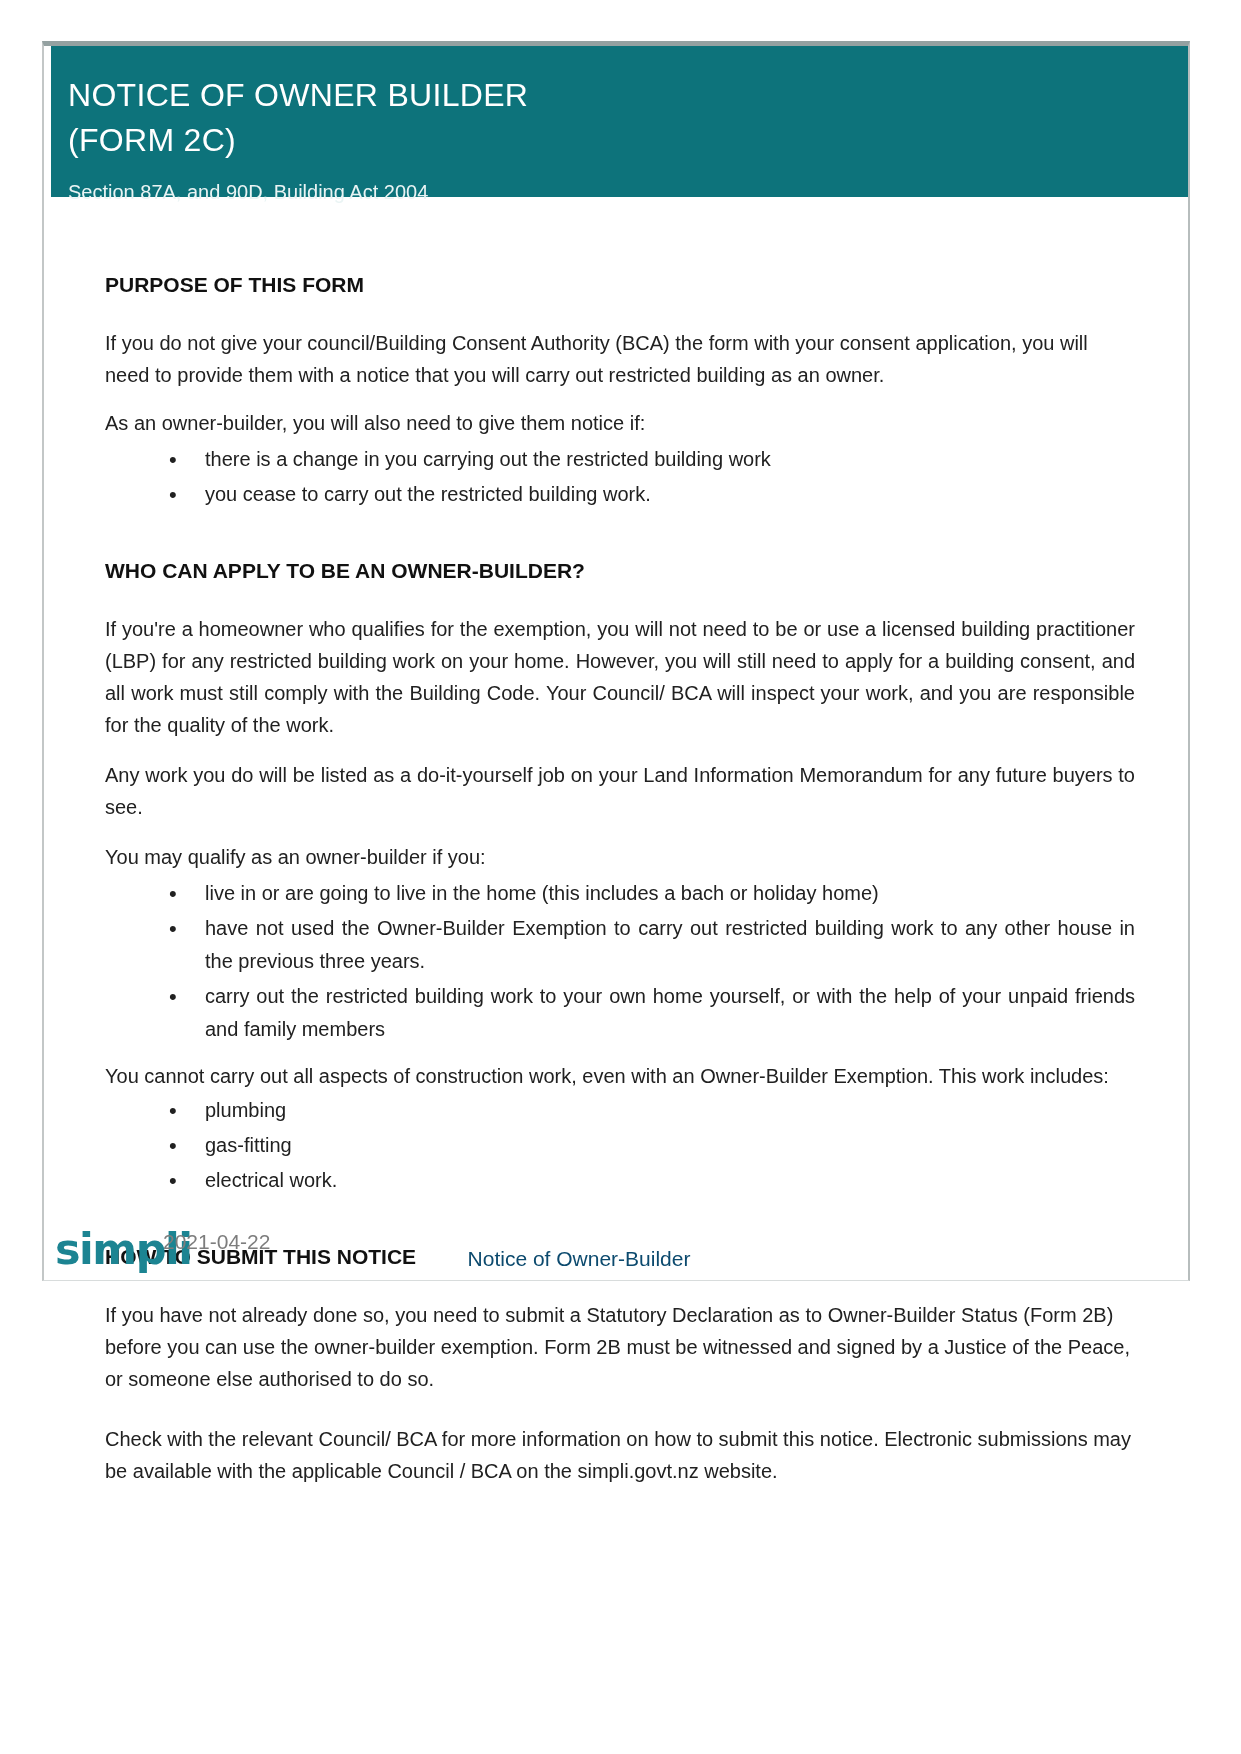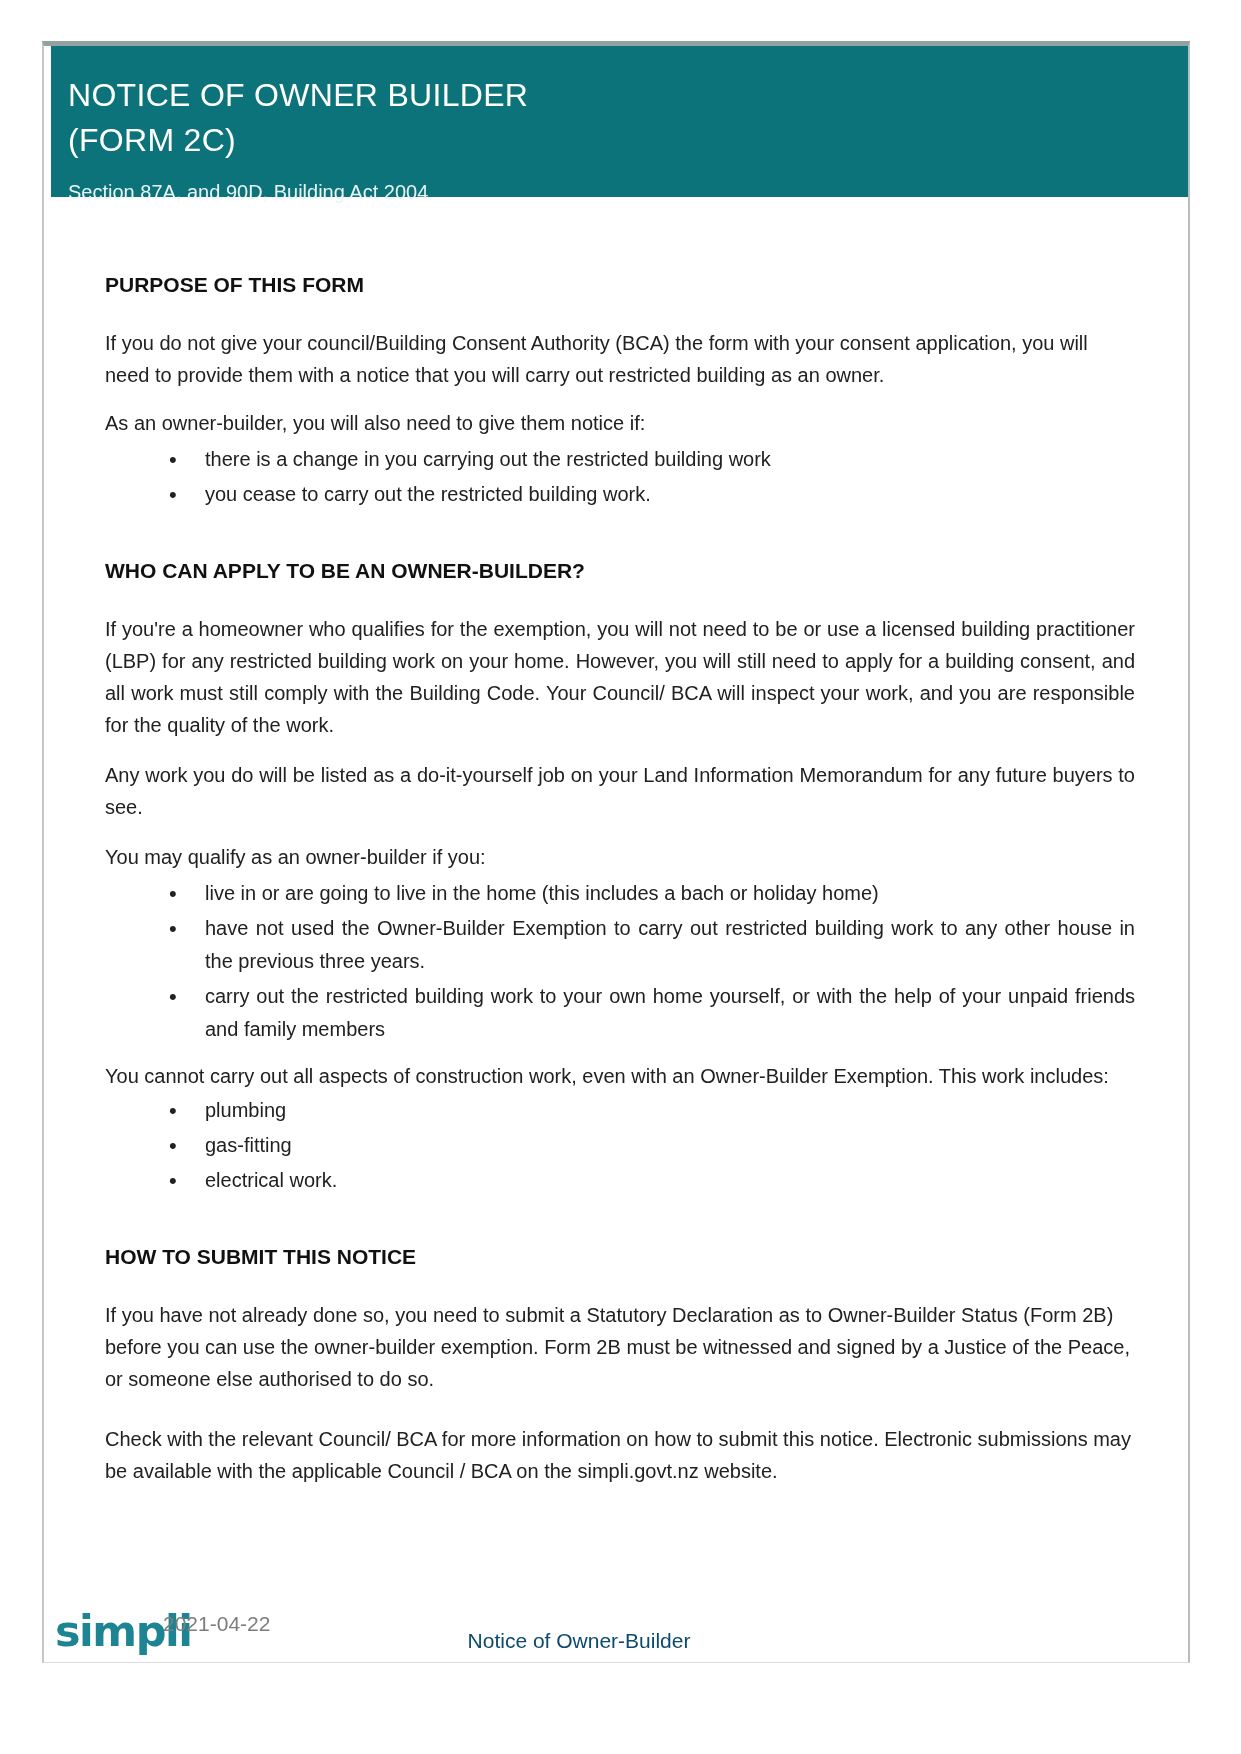--- a/index.html
+++ b/index.html
@@ -6,21 +6,21 @@
   html, body { margin: 0; padding: 0; }
   body {
     width: 1241px; height: 1754px;
     background: #ffffff;
     font-family: "Liberation Sans", sans-serif;
     position: relative;
   }
   .page {
     position: absolute;
     left: 42px; top: 41px;
-    width: 1148px; height: 1622px;
+    width: 1148px; height: 1240px;
     background: #ffffff;
     border: 2px solid #c3c7c7;
     border-top: 5px solid #94a1a1;
     border-right: 2px solid #b7bdbd;
     border-bottom: 1px solid #d8dcdc;
   }
   
   .header-band {
     margin-left: 7px;
     height: 151px;

